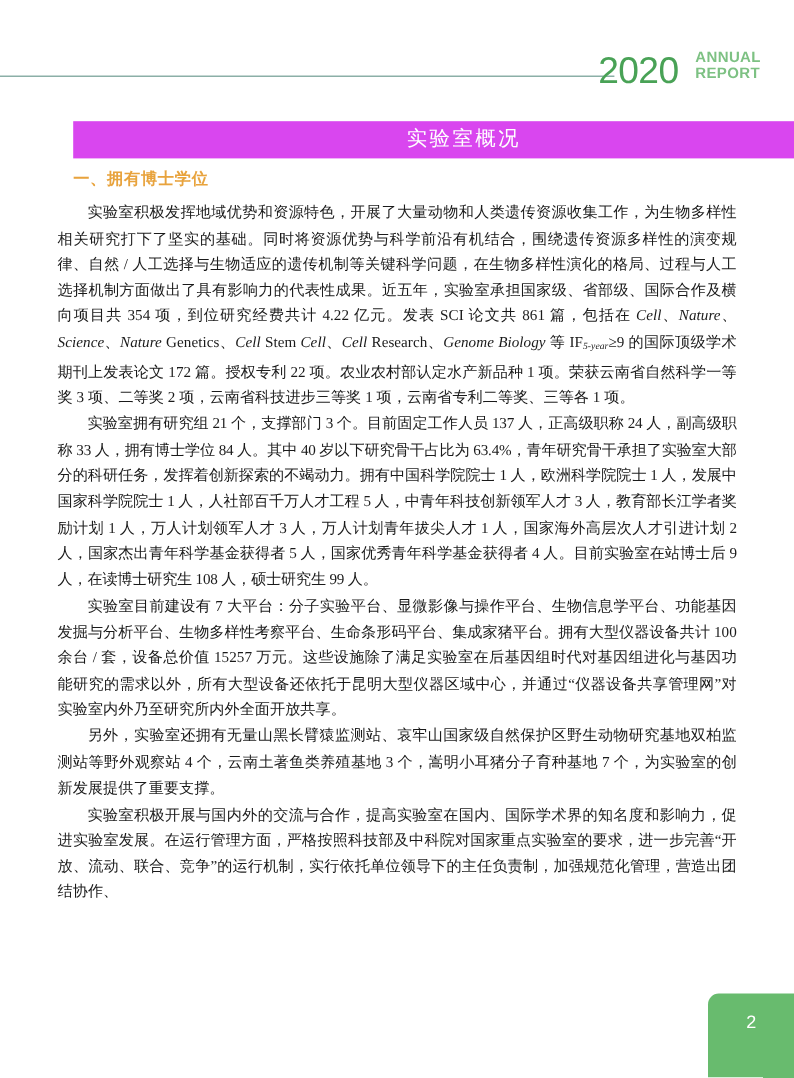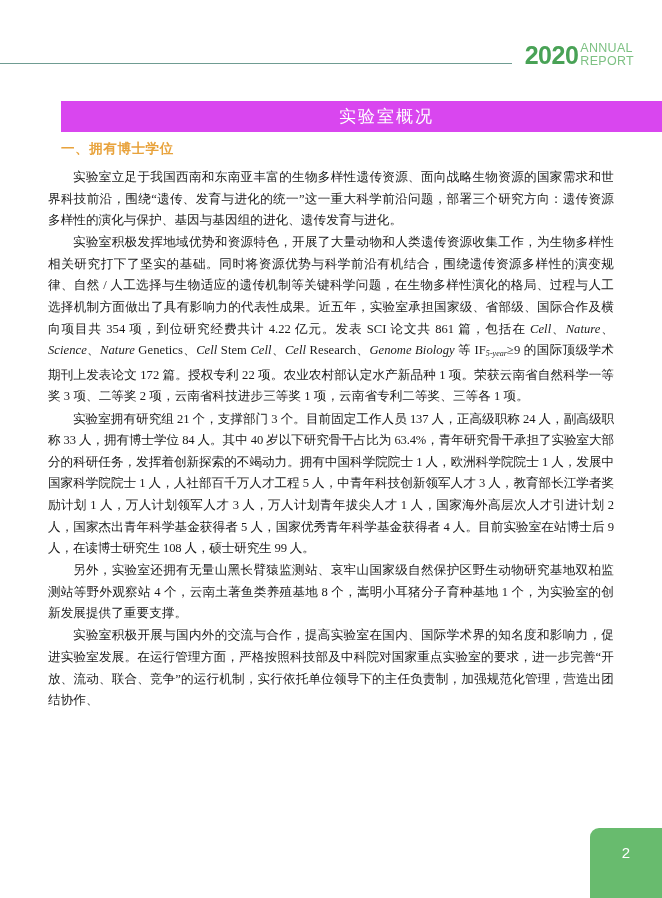--- a/index.html
+++ b/index.html
@@ -34,34 +34,34 @@
   .header-brand {
     position: absolute;
     right: 28px;
     top: 42px;
     display: flex;
     align-items: flex-start;
     line-height: 1;
   }
   .brand-year {
     font-family: "Liberation Sans", "DejaVu Sans", sans-serif;
-    font-weight: bold;
-    font-size: 25px;
+    font-weight: normal;
+    font-size: 31px;
     color: #49a256;
     letter-spacing: -0.5px;
     position: relative;
     top: 1px;
   }
   .brand-words {
     font-family: "Liberation Sans", "DejaVu Sans", sans-serif;
     font-size: 12.5px;
-    font-weight: normal;
+    font-weight: bold;
     color: #7dc183;
     line-height: 13px;
-    margin-left: 2px;
+    margin-left: 14px;
     letter-spacing: 0.3px;
   }
   .brand-words span { display: block; }
 
   
   .title-band {
     position: absolute;
     left: 61px;
     top: 101px;
     width: 651px;
@@ -152,22 +152,22 @@
   </div>
 </div>
 
 <div class="title-band">
   <span class="title-band-text">实验室概况</span>
 </div>
 
 <div class="section-heading">一、拥有博士学位</div>
 
 <div class="body-copy">
-  <p class="para">实验室立足于我国西南和东南亚丰富的生物多样性遗传资源、面向战略生物资源的国家需求和世界科技前沿，围绕“遗传、发育与进化的统一”这一重大科学前沿问题，部署三个研究方向：遗传资源多样性的演化与保护、基因与基因组的进化、遗传发育与进化。</p>
   <p class="para">实验室积极发挥地域优势和资源特色，开展了大量动物和人类遗传资源收集工作，为生物多样性相关研究打下了坚实的基础。同时将资源优势与科学前沿有机结合，围绕遗传资源多样性的演变规律、自然 / 人工选择与生物适应的遗传机制等关键科学问题，在生物多样性演化的格局、过程与人工选择机制方面做出了具有影响力的代表性成果。近五年，实验室承担国家级、省部级、国际合作及横向项目共 354 项，到位研究经费共计 4.22 亿元。发表 SCI 论文共 861 篇，包括在 <i>Cell</i>、<i>Nature</i>、<i>Science</i>、<i>Nature</i> Genetics、<i>Cell</i> Stem <i>Cell</i>、<i>Cell</i> Research、<i>Genome Biology</i> 等 IF<sub>5-year</sub>≥9 的国际顶级学术期刊上发表论文 172 篇。授权专利 22 项。农业农村部认定水产新品种 1 项。荣获云南省自然科学一等奖 3 项、二等奖 2 项，云南省科技进步三等奖 1 项，云南省专利二等奖、三等各 1 项。</p>
   <p class="para tight">实验室拥有研究组 21 个，支撑部门 3 个。目前固定工作人员 137 人，正高级职称 24 人，副高级职称 33 人，拥有博士学位 84 人。其中 40 岁以下研究骨干占比为 63.4%，青年研究骨干承担了实验室大部分的科研任务，发挥着创新探索的不竭动力。拥有中国科学院院士 1 人，欧洲科学院院士 1 人，发展中国家科学院院士 1 人，人社部百千万人才工程 5 人，中青年科技创新领军人才 3 人，教育部长江学者奖励计划 1 人，万人计划领军人才 3 人，万人计划青年拔尖人才 1 人，国家海外高层次人才引进计划 2 人，国家杰出青年科学基金获得者 5 人，国家优秀青年科学基金获得者 4 人。目前实验室在站博士后 9 人，在读博士研究生 108 人，硕士研究生 99 人。</p>
-  <p class="para">另外，实验室还拥有无量山黑长臂猿监测站、哀牢山国家级自然保护区野生动物研究基地双柏监测站等野外观察站 4 个，云南土著鱼类养殖基地 8 个，嵩明小耳猪分子育种基地 1 个，为实验室的创新发展提供了重要支撑。</p>
+  <p class="para">实验室目前建设有 7 大平台：分子实验平台、显微影像与操作平台、生物信息学平台、功能基因发掘与分析平台、生物多样性考察平台、生命条形码平台、集成家猪平台。拥有大型仪器设备共计 100 余台 / 套，设备总价值 15257 万元。这些设施除了满足实验室在后基因组时代对基因组进化与基因功能研究的需求以外，所有大型设备还依托于昆明大型仪器区域中心，并通过“仪器设备共享管理网”对实验室内外乃至研究所内外全面开放共享。</p>
+  <p class="para">另外，实验室还拥有无量山黑长臂猿监测站、哀牢山国家级自然保护区野生动物研究基地双柏监测站等野外观察站 4 个，云南土著鱼类养殖基地 3 个，嵩明小耳猪分子育种基地 7 个，为实验室的创新发展提供了重要支撑。</p>
   <p class="para">实验室积极开展与国内外的交流与合作，提高实验室在国内、国际学术界的知名度和影响力，促进实验室发展。在运行管理方面，严格按照科技部及中科院对国家重点实验室的要求，进一步完善“开放、流动、联合、竞争”的运行机制，实行依托单位领导下的主任负责制，加强规范化管理，营造出团结协作、</p>
 </div>
 
 <div class="page-number-box">
   <div class="page-number-text">2</div>
 </div>
 
 </body></html>

